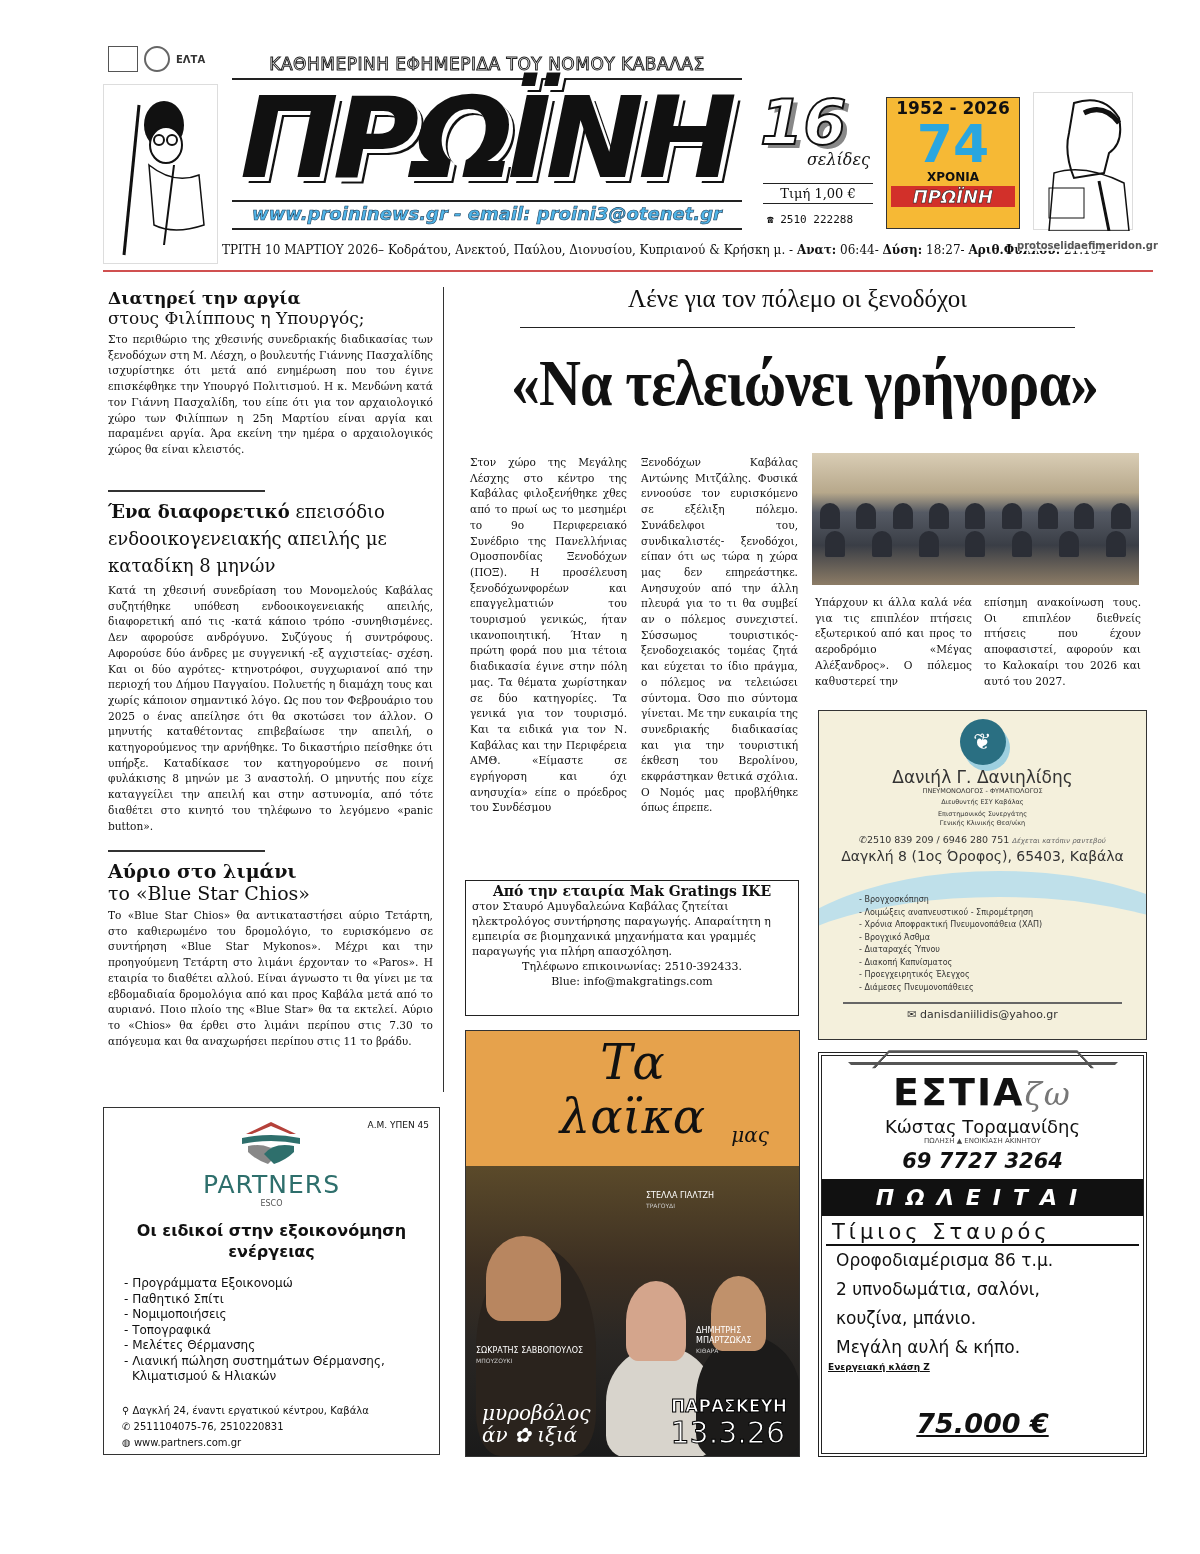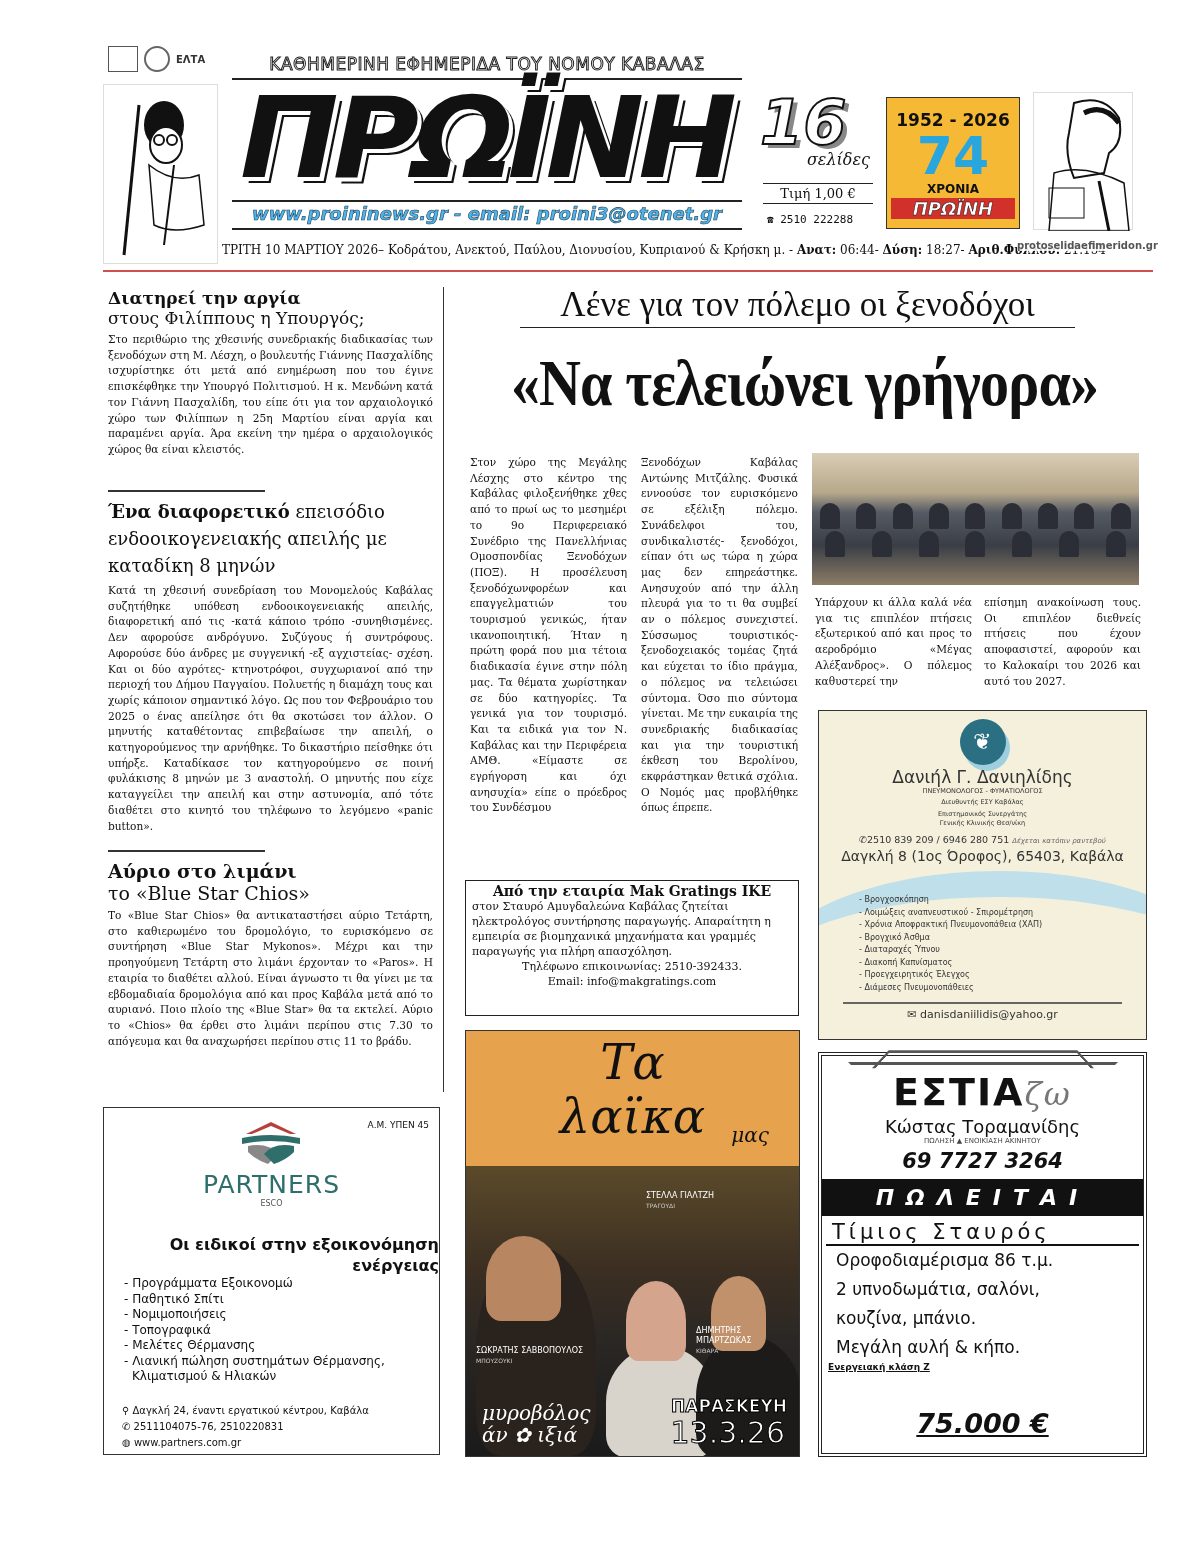--- a/index.html
+++ b/index.html
@@ -19,41 +19,41 @@
   .web { left: 232px; top: 203px; width: 510px; font-family: "DejaVu Sans", sans-serif; font-weight: bold; font-style: italic; font-size: 18px; color: #4fb4e8; -webkit-text-stroke: 0.6px #1a3a55; text-align: center; white-space: nowrap; }
   .tag-line3 { left: 232px; top: 228px; width: 510px; height: 2px; background: #222; }
 
   .pages { left: 760px; top: 92px; width: 110px; }
   .pages-num { font-family: "DejaVu Sans", sans-serif; font-weight: 900; font-style: italic; font-size: 62px; line-height: 62px; color: #fff; -webkit-text-stroke: 2px #111; text-shadow: 5px 4px 0 #888; }
   .pages-label { font-style: italic; font-size: 16px; text-align: right; margin-top: -4px; }
   .price { left: 763px; top: 183px; width: 110px; border-top: 1px solid #222; border-bottom: 1px solid #222; font-size: 13px; text-align: center; padding: 2px 0; }
   .phone-top { left: 767px; top: 213px; font-family: "DejaVu Sans Mono", monospace; font-size: 11px; }
 
   .anniv { left: 886px; top: 97px; width: 134px; height: 132px; background: #f6b935; border: 1px solid #333; text-align: center; }
-  .anniv-years { font-family: "DejaVu Sans", sans-serif; font-weight: 900; font-size: 17px; margin-top: 12px; }
+  .anniv-years { font-family: "DejaVu Sans", sans-serif; font-weight: 900; font-size: 17px; margin-top: 0; }
   .anniv-num { font-family: "DejaVu Sans", sans-serif; font-weight: 900; font-size: 52px; color: #2aa6df; line-height: 52px; }
   .anniv-xr { font-family: "DejaVu Sans", sans-serif; font-weight: 900; font-size: 12px; }
   .anniv-logo { background: #d2302a; color: #fff; font-family: "DejaVu Sans", sans-serif; font-weight: 900; font-style: italic; font-size: 18px; margin: 2px 4px 0; -webkit-text-stroke: 0.5px #111; }
   .caricature-right { left: 1033px; top: 92px; width: 100px; height: 138px; border: 1px solid #ddd; }
 
   .dateline { left: 222px; top: 243px; width: 960px; font-size: 12px; white-space: nowrap; }
   .dateline b { font-weight: bold; }
   .watermark { left: 1017px; top: 240px; font-family: "DejaVu Sans", sans-serif; font-weight: bold; font-size: 10px; color: #555; background: rgba(255,255,255,0.85); }
   .red-line { left: 103px; top: 270px; width: 1050px; height: 2px; background: #d05050; }
 
   
   .leftcol { left: 108px; width: 325px; }
   .h-bold { font-weight: bold; font-size: 17px; }
   .h-reg { font-size: 17px; }
   .body-txt { font-size: 10.6px; line-height: 15.7px; text-align: justify; }
   .col-rule { left: 443px; top: 287px; width: 1px; height: 805px; background: #333; }
   .short-rule { left: 108px; width: 157px; height: 2px; background: #333; }
 
   
-  .kicker { left: 520px; top: 285px; width: 555px; text-align: center; font-size: 35px; font-family: "Liberation Serif", serif; }
+  .kicker { left: 520px; top: 285px; width: 555px; text-align: center; font-size: 25px; font-family: "Liberation Serif", serif; }
   .kicker-rule { left: 520px; top: 327px; width: 555px; height: 1px; background: #222; }
   .headline { left: 452px; top: 345px; width: 705px; text-align: center; font-family: "Liberation Serif", serif; font-weight: bold; font-size: 66px; letter-spacing: -1px; white-space: nowrap; transform: scaleX(0.88); transform-origin: center; }
   .art-col { width: 157px; font-size: 10.6px; line-height: 15.7px; text-align: justify; }
   .photo { left: 812px; top: 453px; width: 327px; height: 132px; background: linear-gradient(180deg, #d9cdb5 0%, #b7a88b 30%, #555a64 45%, #3a3e46 70%, #8c7c66 100%); }
   .photo-row { position: absolute; left: 0; right: 0; height: 26px; display: flex; justify-content: space-around; }
   .photo-row span { width: 20px; height: 26px; border-radius: 10px 10px 2px 2px; background: #2b2e36; }
 
   .mak { left: 465px; top: 880px; width: 334px; height: 136px; border: 1.5px solid #222; text-align: center; padding: 2px 6px; }
   .mak-title { font-weight: bold; font-size: 14px; }
   .mak-body { font-size: 11px; line-height: 15px; text-align: left; }
@@ -99,21 +99,21 @@
   .est-line { font-size: 17px; text-align: left; padding-left: 14px; line-height: 29px; }
   .est-energy { font-size: 9px; font-weight: bold; text-align: left; padding-left: 6px; text-decoration: underline; }
   .est-price { font-style: italic; font-weight: bold; font-size: 27px; text-decoration: underline; margin-top: 36px; }
 
   
   .partners { left: 103px; top: 1107px; width: 337px; height: 348px; border: 1.5px solid #333; font-family: "DejaVu Sans", sans-serif; }
   .p-am { position: absolute; right: 10px; top: 12px; font-size: 9px; }
   .p-logo { position: absolute; left: 134px; top: 12px; width: 66px; height: 48px; }
   .p-name { position: absolute; left: 0; right: 0; top: 62px; text-align: center; font-size: 25px; color: #2e6f6c; letter-spacing: 1px; }
   .p-esco { position: absolute; left: 0; right: 0; top: 91px; text-align: center; font-size: 8px; color: #555; }
-  .p-slogan { position: absolute; left: 0; right: 0; top: 126px; text-align: right; font-weight: bold; font-size: 16px; line-height: 21px; }
+  .p-slogan { position: absolute; left: 0; right: 0; top: 112px; text-align: center; font-weight: bold; font-size: 16px; line-height: 21px; }
   .p-list { position: absolute; left: 20px; top: 168px; font-size: 12px; line-height: 15.5px; }
   .p-contact { position: absolute; left: 18px; top: 295px; font-size: 10px; line-height: 16px; }
 </style>
 </head>
 <body>
 
 <div class="abs logos">
   <div class="logo-box"></div>
   <div class="logo-circle"></div>
   <span class="logo-elta">ΕΛΤΑ</span>
@@ -211,21 +211,21 @@
       <span></span>
     </div>
 </div>
 <div class="abs art-col" style="left:815px; top:595px;">Υπάρχουν κι άλλα καλά νέα για τις επιπλέον πτήσεις εξωτερικού από και προς το αεροδρόμιο «Μέγας Αλέξανδρος». Ο πόλεμος καθυστερεί την</div>
 <div class="abs art-col" style="left:984px; top:595px;">επίσημη ανακοίνωση τους. Οι επιπλέον διεθνείς πτήσεις που έχουν αποφασιστεί, αφορούν και το Καλοκαίρι του 2026 και αυτό του 2027.</div>
 
 <div class="abs mak">
   <div class="mak-title">Από την εταιρία Mak Gratings ΙΚΕ</div>
   <div class="mak-body">στον Σταυρό Αμυγδαλεώνα Καβάλας ζητείται ηλεκτρολόγος συντήρησης παραγωγής. Απαραίτητη η εμπειρία σε βιομηχανικά μηχανήματα και γραμμές παραγωγής για πλήρη απασχόληση.</div>
   <div class="mak-contact">Τηλέφωνο επικοινωνίας:  2510-392433.</div>
-  <div class="mak-contact">Email: info@makgratings.com</div>
+  <div class="mak-contact">Blue: info@makgratings.com</div>
 </div>
 
 <div class="abs poster">
   <div class="poster-top">
     <div class="poster-title">Τα</div>
     <div class="poster-title">λαϊκα</div>
     <div class="poster-mas">μας</div>
   </div>
   <div class="poster-photo">
     <div class="person" style="left:10px; top:80px; width:120px; height:210px; background:#2a231d;"></div>

